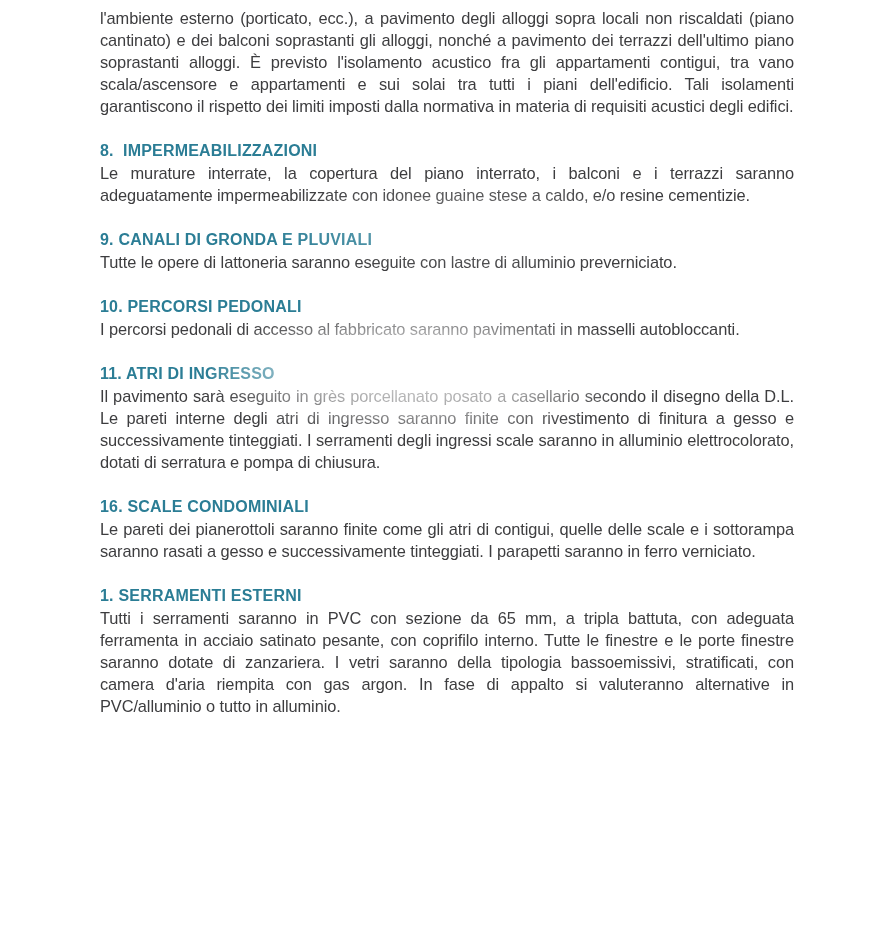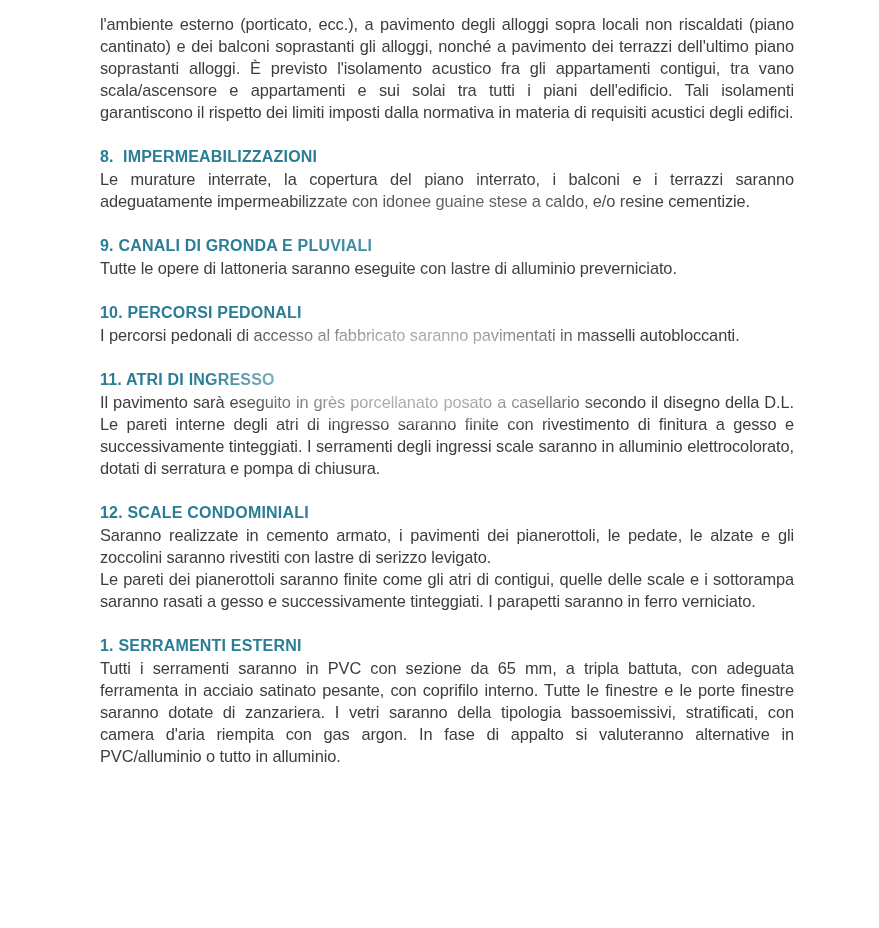--- a/index.html
+++ b/index.html
@@ -13,21 +13,21 @@
     width: 879px;
     height: 928px;
     background: var(--page-bg);
     font-family: "Liberation Sans", sans-serif;
     position: relative;
     overflow: hidden;
   }
   .doc-page {
     position: absolute;
     left: 100px;
-    top: 13px;
+    top: 7px;
     width: 694px;
     color: var(--body-color);
     font-size: 16.4px;
     line-height: 22px;
     letter-spacing: -0.1px;
   }
   .doc-page p {
     margin: 0;
     text-align: justify;
     text-justify: inter-word;
@@ -86,22 +86,21 @@
     <h2 class="section-heading">10. PERCORSI PEDONALI</h2>
     <p>I percorsi pedonali di accesso al fabbricato saranno pavimentati in masselli autobloccanti.</p>
   </section>
 
   <section class="doc-section">
     <h2 class="section-heading">11. ATRI DI INGRESSO</h2>
     <p>Il pavimento sarà eseguito in grès porcellanato posato a casellario secondo il disegno della D.L. Le pareti interne degli atri di ingresso saranno finite con rivestimento di finitura a gesso e successivamente tinteggiati. I serramenti degli ingressi scale saranno in alluminio elettrocolorato, dotati di serratura e pompa di chiusura.</p>
   </section>
 
   <section class="doc-section">
-    <h2 class="section-heading">12. SCALE CONDOMINIALI</h2>
-    <p>Saranno realizzate in cemento armato, i pavimenti dei pianerottoli, le pedate, le alzate e gli zoccolini saranno rivestiti con lastre di serizzo levigato.</p>
+    <h2 class="section-heading">16. SCALE CONDOMINIALI</h2>
     <p>Le pareti dei pianerottoli saranno finite come gli atri di contigui, quelle delle scale e i sottorampa saranno rasati a gesso e successivamente tinteggiati. I parapetti saranno in ferro verniciato.</p>
   </section>
 
   <section class="doc-section">
     <h2 class="section-heading">1. SERRAMENTI ESTERNI</h2>
     <p>Tutti i serramenti saranno in PVC con sezione da 65 mm, a tripla battuta, con adeguata ferramenta in acciaio satinato pesante, con coprifilo interno. Tutte le finestre e le porte finestre saranno dotate di zanzariera. I vetri saranno della tipologia bassoemissivi, stratificati, con camera d'aria riempita con gas argon. In fase di appalto si valuteranno alternative in PVC/alluminio o tutto in alluminio.</p>
   </section>
 
 </div>
 

